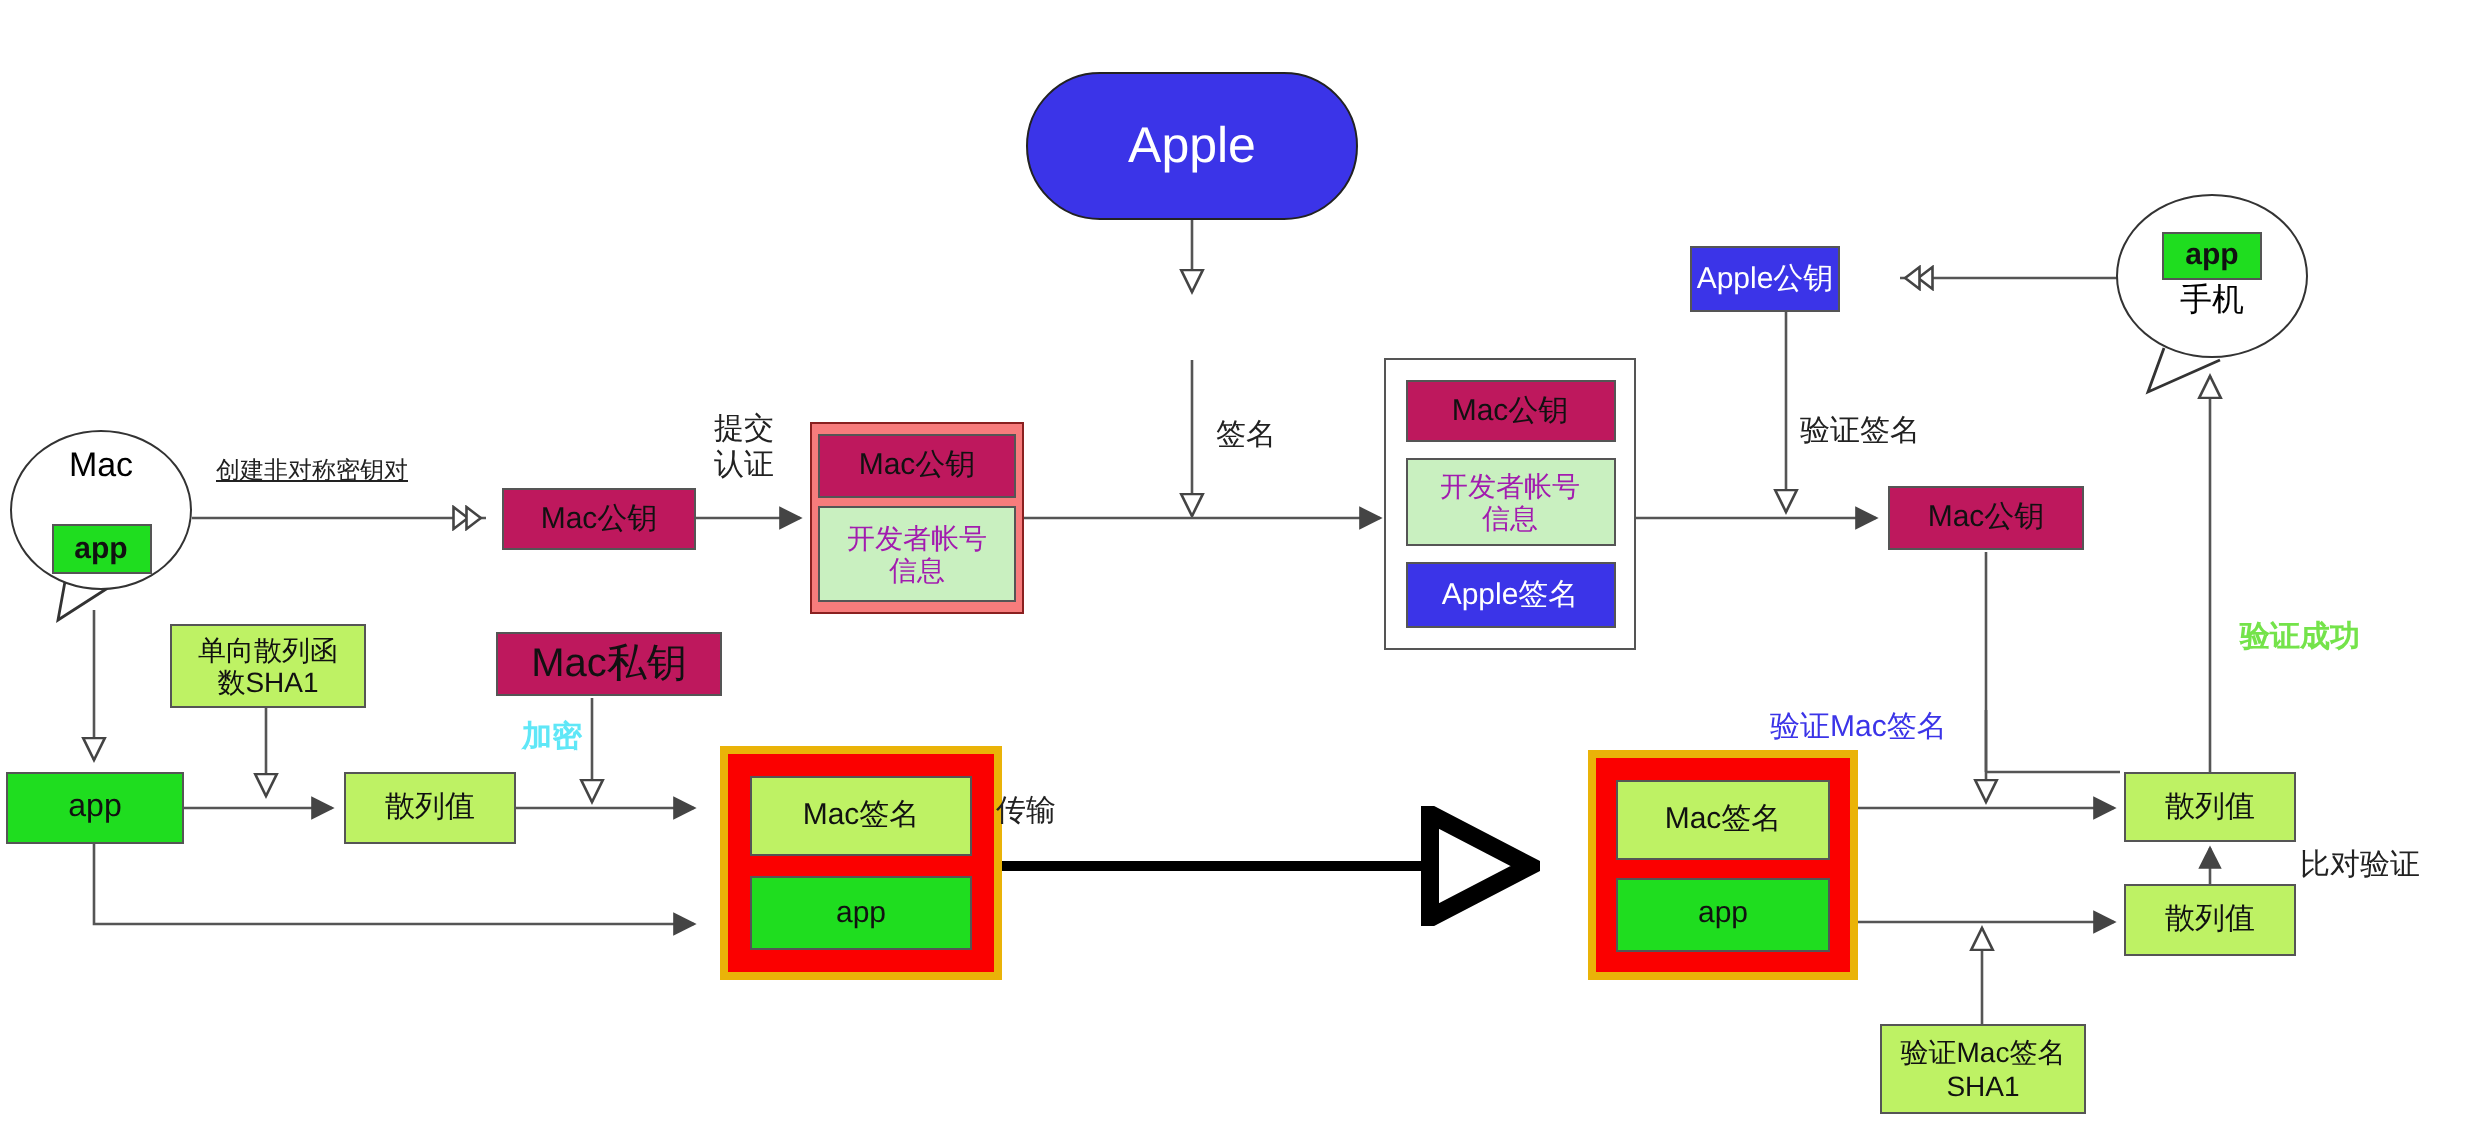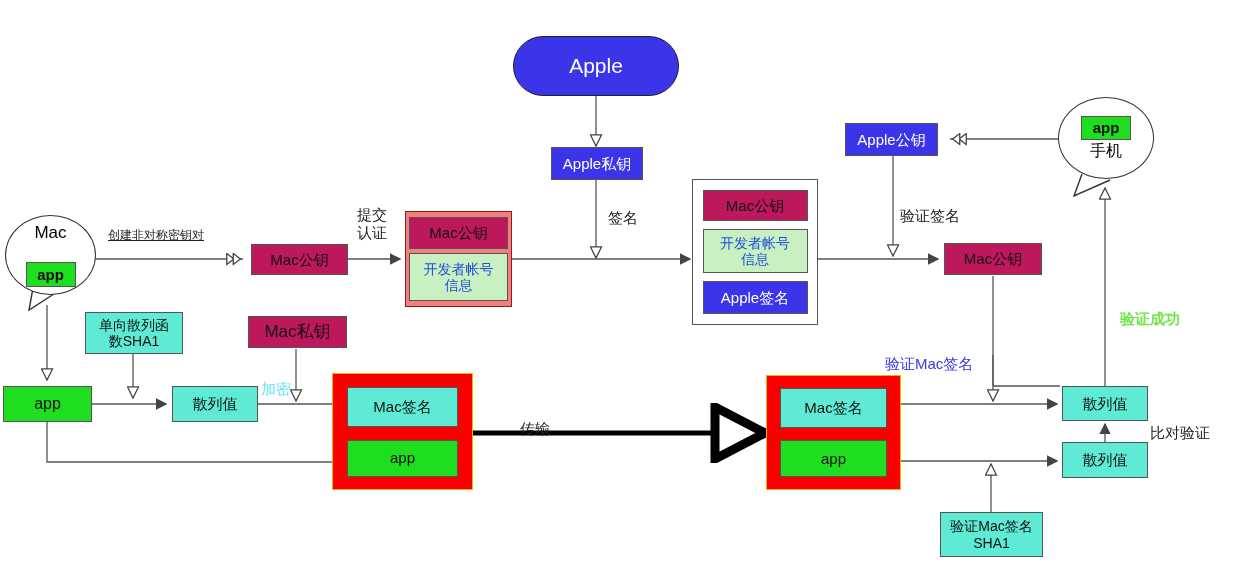--- a/index.html
+++ b/index.html
@@ -5,23 +5,23 @@
   html,body{margin:0;padding:0;background:#ffffff;}
   body{font-family:"Liberation Sans","DejaVu Sans",sans-serif;}
   #canvas{position:relative;width:1240px;height:574px;background:#fff;overflow:hidden;}
   svg.lines{position:absolute;left:0;top:0;width:1240px;height:574px;pointer-events:none;}
   .node{position:absolute;box-sizing:border-box;display:flex;align-items:center;justify-content:center;
         text-align:center;line-height:1.15;}
   .boxed{border:1px solid #555;}
   .cyan{background:#be185d;color:#111;}
   .blue{background:#3b34e8;color:#ffffff;}
   .green{background:#1fdd1f;color:#111;}
-  .lgreen{background:#c9f0c0;color:#1d4ed8;}
-  .lav{background:#5eead4;color:#111;}
-  .redwrap{background:#fb0000;border:1px solid #eab308;}
+  .lgreen{background:#c9f0c0;color:#a21caf;}
+  .lav{background:#bef264;color:#111;}
+  .redwrap{background:#fb0000;border:4px solid #eab308;margin-left:28px;}
   .pinkwrap{background:#f77c7c;border:1px solid #8a2020;}
   .whitewrap{background:#ffffff;border:1.5px solid #555;}
   .oval{border:1.4px solid #333;border-radius:50%;background:#fff;flex-direction:column;}
   .stadium{border:1.4px solid #222;border-radius:40px;}
   .lbl{position:absolute;color:#222;white-space:pre;line-height:1.22;}
   .lbl.cy{color:#5fe7f7;}
   .lbl.bl{color:#3b34e8;}
   .lbl.gr{color:#74e34a;}
 </style>
 </head>
@@ -107,25 +107,24 @@
   <div class="node oval" style="left:5px;top:215px;width:91px;height:80px;">
     <div style="font-size:17px;margin-bottom:20px;">Mac</div>
     <div class="boxed green" style="width:48px;height:23px;display:flex;align-items:center;justify-content:center;font-size:15px;font-weight:bold;">app</div>
   </div>
 
   <div class="node oval" style="left:1058px;top:97px;width:96px;height:82px;">
     <div class="boxed green" style="width:48px;height:22px;display:flex;align-items:center;justify-content:center;font-size:15px;font-weight:bold;">app</div>
     <div style="font-size:16px;margin-top:2px;">手机</div>
   </div>
 
-  <div class="node stadium blue" style="left:513px;top:36px;width:166px;height:60px;font-size:21px;">Apple</div>
+  <div class="node stadium blue" style="left:513px;top:36px;width:166px;height:74px;font-size:25px;">Apple</div>
 
-  <div class="node boxed blue" style="left:551px;top:147px;width:92px;height:33px;font-size:15px;">Apple私钥</div>
 
-  <div class="node boxed blue" style="left:845px;top:123px;width:93px;height:33px;font-size:15px;">Apple公钥</div>
+  <div class="node boxed blue" style="left:845px;top:123px;width:75px;height:33px;font-size:15px;">Apple公钥</div>
 
   <div class="node boxed cyan" style="left:251px;top:244px;width:97px;height:31px;font-size:15px;">Mac公钥</div>
 
   <div class="node pinkwrap" style="left:405px;top:211px;width:107px;height:96px;flex-direction:column;justify-content:space-between;padding:5px;">
     <div class="boxed cyan" style="width:97px;height:30px;display:flex;align-items:center;justify-content:center;font-size:15px;">Mac公钥</div>
     <div class="boxed lgreen" style="width:97px;height:46px;display:flex;align-items:center;justify-content:center;font-size:14px;white-space:pre-line;"><span>开发者帐号
 信息</span></div>
   </div>
 
   <div class="node whitewrap" style="left:692px;top:179px;width:126px;height:146px;flex-direction:column;justify-content:space-around;padding:6px;">
@@ -133,21 +132,21 @@
     <div class="boxed lgreen" style="width:103px;height:42px;display:flex;align-items:center;justify-content:center;font-size:14px;white-space:pre-line;"><span>开发者帐号
 信息</span></div>
     <div class="boxed blue" style="width:103px;height:31px;display:flex;align-items:center;justify-content:center;font-size:15px;">Apple签名</div>
   </div>
 
   <div class="node boxed cyan" style="left:944px;top:243px;width:98px;height:32px;font-size:15px;">Mac公钥</div>
 
   <div class="node boxed lav" style="left:85px;top:312px;width:98px;height:42px;font-size:14px;white-space:pre-line;"><span>单向散列函
 数SHA1</span></div>
 
-  <div class="node boxed cyan" style="left:248px;top:316px;width:99px;height:32px;font-size:17px;text-align:right;">Mac私钥</div>
+  <div class="node boxed cyan" style="left:248px;top:316px;width:113px;height:32px;font-size:20px;text-align:right;">Mac私钥</div>
 
   <div class="node boxed green" style="left:3px;top:386px;width:89px;height:36px;font-size:16px;">app</div>
 
   <div class="node boxed lav" style="left:172px;top:386px;width:86px;height:36px;font-size:15px;">散列值</div>
 
   <div class="node redwrap" style="left:332px;top:373px;width:141px;height:117px;flex-direction:column;justify-content:space-around;padding:6px;">
     <div class="boxed lav" style="width:109px;height:38px;display:flex;align-items:center;justify-content:center;font-size:15px;">Mac签名</div>
     <div class="boxed green" style="width:109px;height:35px;display:flex;align-items:center;justify-content:center;font-size:15px;">app</div>
   </div>
 
@@ -165,23 +164,23 @@
 
   <div class="lbl" style="left:108px;top:228px;font-size:12px;text-decoration:underline;">创建非对称密钥对</div>
 
   <div class="lbl" style="left:357px;top:206px;font-size:15px;text-align:center;">提交
 认证</div>
 
   <div class="lbl" style="left:608px;top:209px;font-size:15px;">签名</div>
 
   <div class="lbl" style="left:900px;top:207px;font-size:15px;">验证签名</div>
 
-  <div class="lbl cy" style="left:261px;top:360px;font-size:15px;font-weight:normal;margin-top:20px;">加密</div>
+  <div class="lbl cy" style="left:261px;top:360px;font-size:15px;font-weight:bold;">加密</div>
 
-  <div class="lbl" style="left:520px;top:397px;font-size:15px;margin-top:23px;">传输</div>
+  <div class="lbl" style="left:498px;top:397px;font-size:15px;">传输</div>
 
   <div class="lbl bl" style="left:885px;top:355px;font-size:15px;">验证Mac签名</div>
 
   <div class="lbl" style="left:1150px;top:424px;font-size:15px;">比对验证</div>
 
   <div class="lbl gr" style="left:1120px;top:310px;font-size:15px;font-weight:bold;">验证成功</div>
 
 </div>
 
 </body></html>

